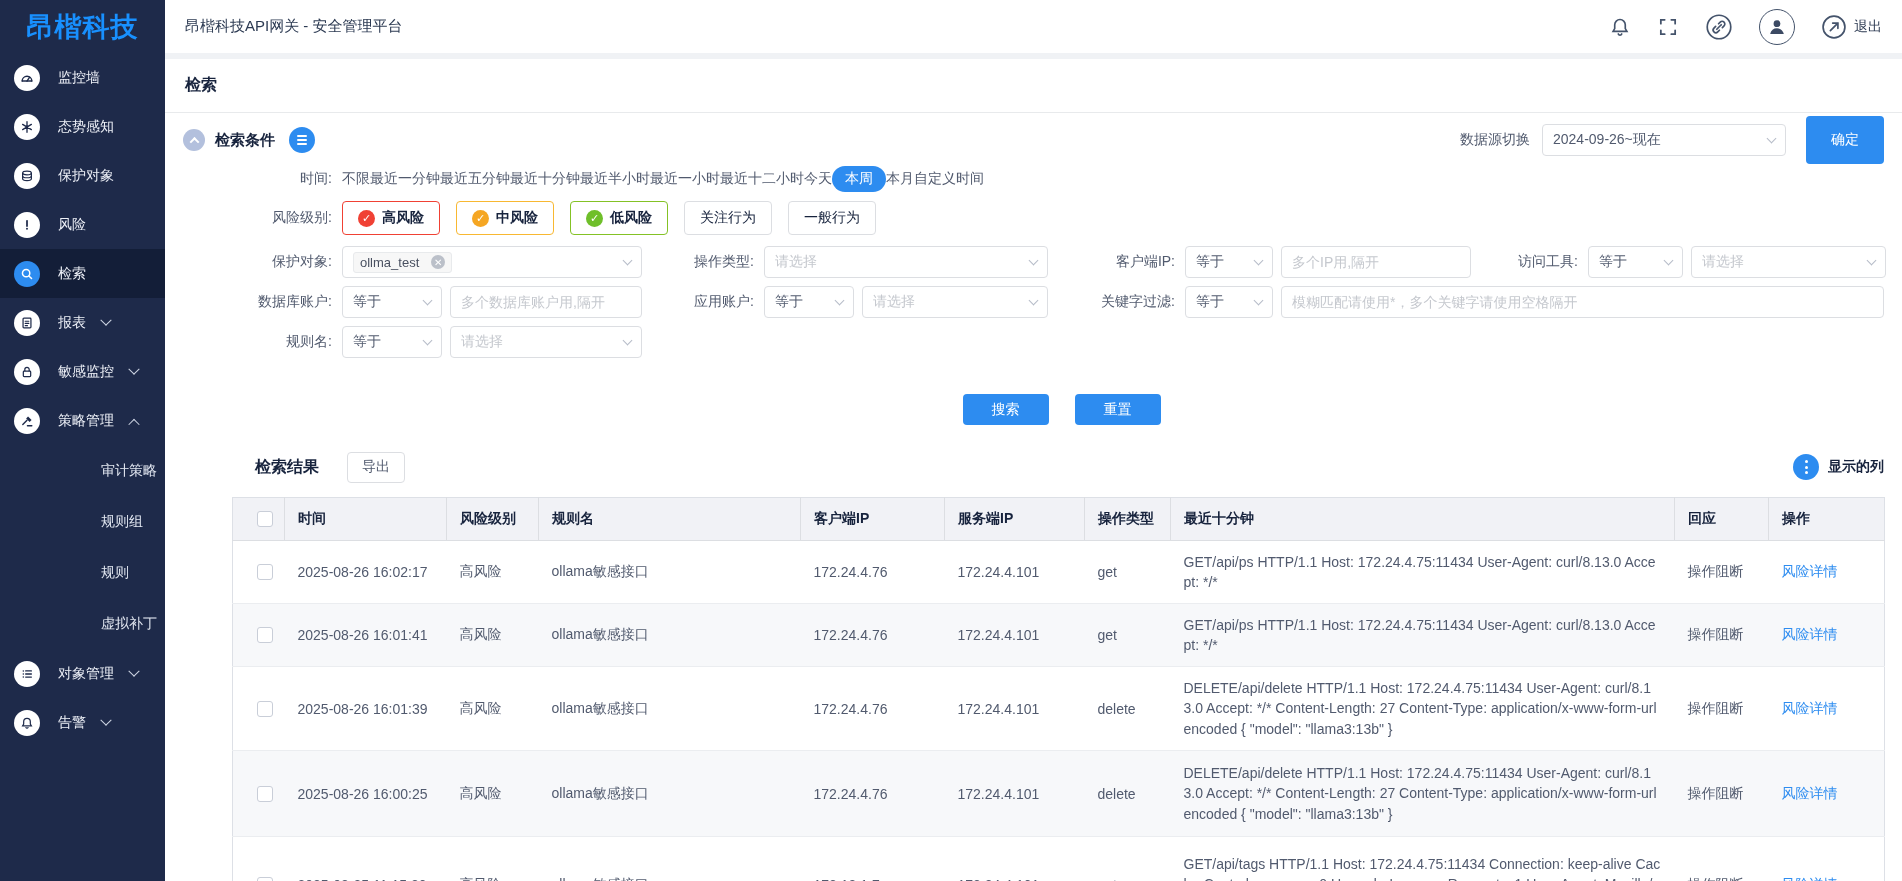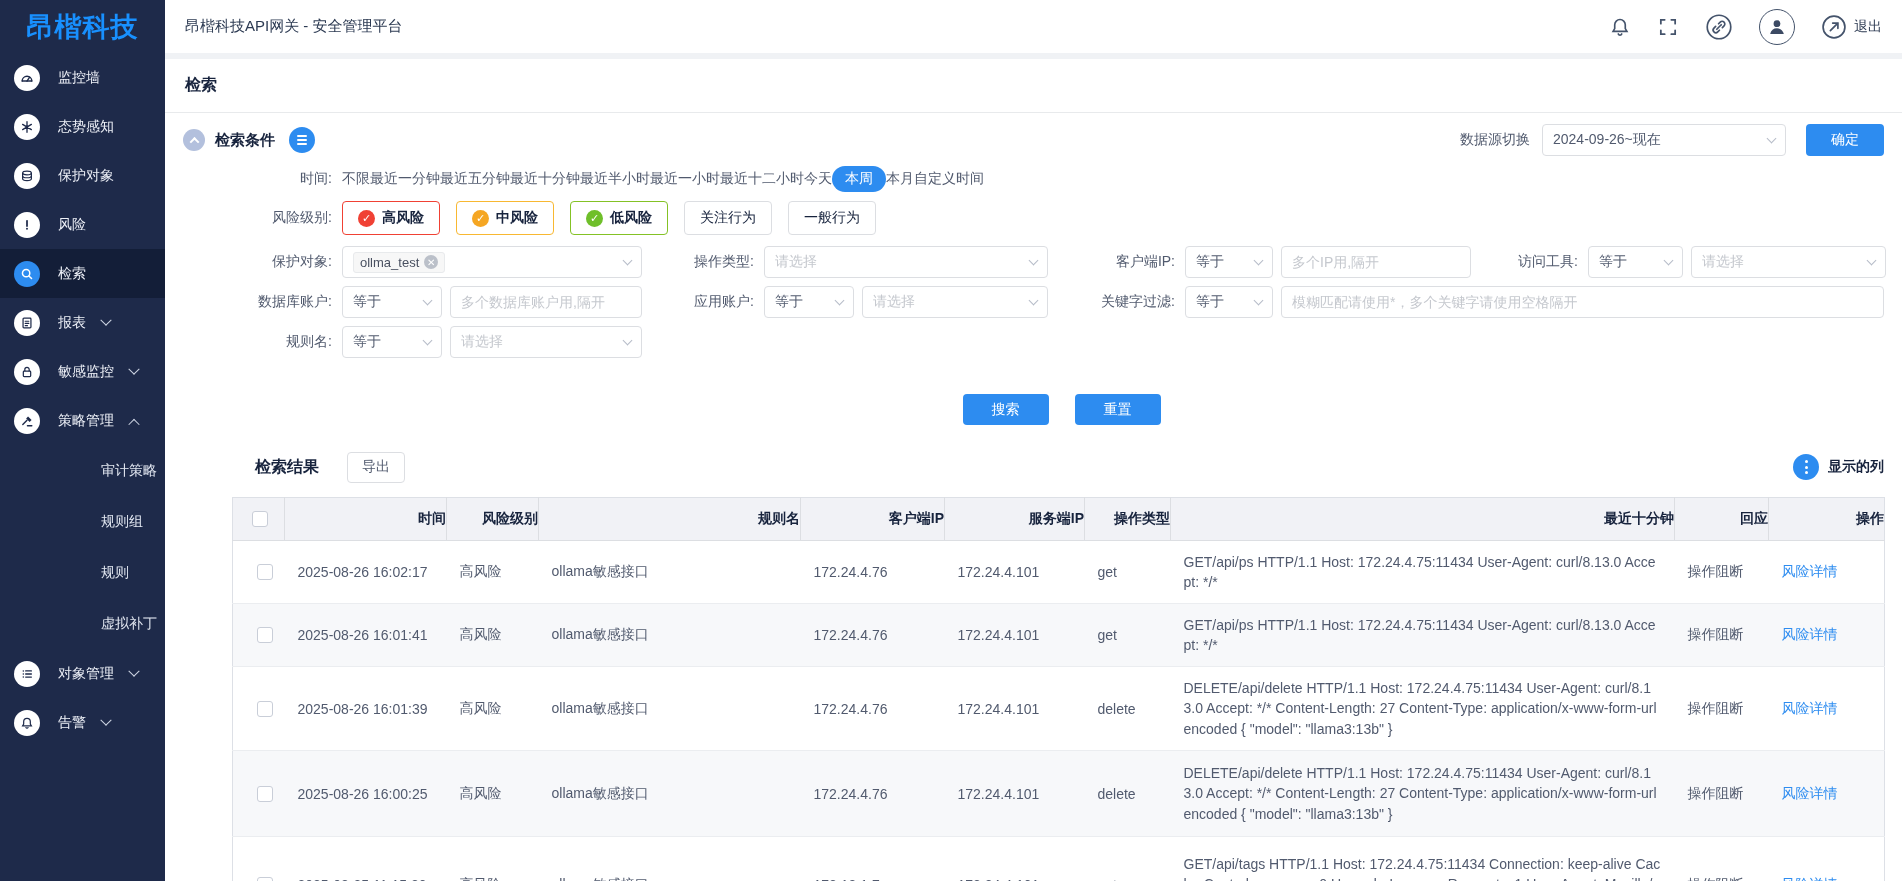--- a/index.html
+++ b/index.html
@@ -46,21 +46,21 @@
   .ds-label { font-size:14px; color:#515a6e; margin-right:12px; }
 
   
   .select { display:inline-flex; align-items:center; justify-content:space-between;
     height:32px; border:1px solid #dcdee2; border-radius:4px; background:#fff;
     padding:0 10px; font-size:14px; color:#515a6e; cursor:pointer; }
   .select .ph { color:#c5c8ce; }
   .chev { width:7px; height:7px; border-right:1.5px solid #b6bcc8; border-bottom:1.5px solid #b6bcc8; transform:rotate(45deg); margin-left:8px; margin-top:-4px; flex:0 0 7px; }
   input.txt { height:32px; border:1px solid #dcdee2; border-radius:4px; padding:0 10px; font-size:14px; color:#515a6e; outline:none; font-family:inherit; }
   input.txt::placeholder { color:#c5c8ce; }
-  .btn-primary { background:#2d8cf0; color:#fff; border:none; border-radius:4px; height:32px; padding:0 20px; font-size:14px; cursor:pointer; font-family:inherit; }
+  .btn-primary { background:#2d8cf0; color:#fff; border:none; border-radius:4px; height:48px; padding:0 20px; font-size:14px; cursor:pointer; font-family:inherit; }
 
   
   .frow { display:flex; align-items:center; margin-left:18px; }
   .flabel { font-size:14px; color:#515a6e; text-align:right; flex:0 0 auto; }
   .w149 { width:149px; } .w112 { width:112px; } .w127 { width:127px; } .w107 { width:107px; }
   .time-row { margin-top:10px; height:30px; }
   .time-opts { display:flex; align-items:center; margin-left:10px; }
   .time-opt { font-size:14px; color:#515a6e; cursor:pointer; white-space:nowrap; }
   .time-opt.sel { background:#2d8cf0; color:#fff; border-radius:14px; padding:4px 13px; }
   .risk-row { margin-top:4px; height:40px; }
@@ -69,38 +69,38 @@
     border:1px solid #dcdee2; border-radius:4px; padding:0 15px; font-size:14px; cursor:pointer; font-family:inherit; color:#17233d; }
   .risk-btn.bold { font-weight:bold; }
   .risk-btn.high { border-color:#f04134; }
   .risk-btn.mid  { border-color:#f8b832; }
   .risk-btn.low  { border-color:#84c225; }
   .ck { width:17px; height:17px; border-radius:50%; color:#fff; font-size:11px; display:flex; align-items:center; justify-content:center; }
   .ck.high { background:#f04134; } .ck.mid { background:#f5a623; } .ck.low { background:#6fbf2a; }
   .field-row { margin-top:8px; height:32px; }
   .gap10 { margin-left:10px; } .gap8 { margin-left:8px; }
   .tagsel { width:300px; }
-  .tag { display:inline-flex; align-items:center; gap:5px; background:#f7f7f7; border:1px solid #e8eaec; border-radius:3px; padding:2px 6px; font-size:13px; color:#495060; }
+  .tag { display:inline-flex; align-items:center; gap:12px; background:#f7f7f7; border:1px solid #e8eaec; border-radius:3px; padding:2px 6px; font-size:13px; color:#495060; }
   .tag-x { width:14px; height:14px; border-radius:50%; background:#bbc0c9; color:#fff; font-size:10px; display:flex; align-items:center; justify-content:center; cursor:pointer; }
   .actions-row { display:flex; justify-content:center; margin-top:36px; gap:26px; transform:translateX(28px); }
   .actions-row .btn-primary { width:86px; padding:0; height:31px; }
 
   
   .results-head { display:flex; align-items:center; margin:26px 18px 0 90px; height:32px; }
   .results-title { font-size:16px; font-weight:bold; color:#17233d; }
   .btn-export { margin-left:28px; height:31px; padding:0 14px; background:#fff; border:1px solid #dcdee2; border-radius:4px; font-size:14px; color:#515a6e; cursor:pointer; font-family:inherit; }
   .cols-right { margin-left:auto; display:flex; align-items:center; gap:9px; }
   .dots-circle { width:26px; height:26px; border-radius:50%; background:#2d8cf0; display:flex; flex-direction:column; align-items:center; justify-content:center; gap:2.5px; cursor:pointer; }
   .dots-circle i { width:3px; height:3px; border-radius:50%; background:#fff; display:block; }
   .cols-label { font-size:14px; color:#17233d; font-weight:bold; }
 
   table.res { border-collapse:collapse; table-layout:fixed; width:1652px; margin:14px 0 0 67px;
     border:1px solid #dde0e6; }
-  table.res th { background:#f1f2f6; height:43px; font-size:14px; color:#17233d; text-align:right;
-    font-weight:bold; border-right:1px solid #dcdee2; border-bottom:1px solid #dcdee2; padding-left:2px; }
+  table.res th { background:#f1f2f6; height:43px; font-size:14px; color:#17233d; text-align:left;
+    font-weight:bold; border-right:1px solid #dcdee2; border-bottom:1px solid #dcdee2; padding-left:13px; }
   table.res th:last-child { border-right:none; }
   table.res td { font-size:14px; color:#515a6e; border-bottom:1px solid #ebedf0; padding-left:13px; vertical-align:middle; }
   tr.striped td { background:#f7f8fa; }
   .cb { width:16px; height:16px; border:1px solid #c9ced8; border-radius:3px; background:#fff; display:block; margin:0 auto; cursor:pointer; }
   td.cbcell, th.cbcell { padding-left:0; text-align:center; }
   .stmt { line-height:1.45; word-break:break-all; padding:10px 14px 10px 0; }
   .link { color:#2d8cf0; text-decoration:none; cursor:pointer; }
 </style>
 </head>
 <body>

